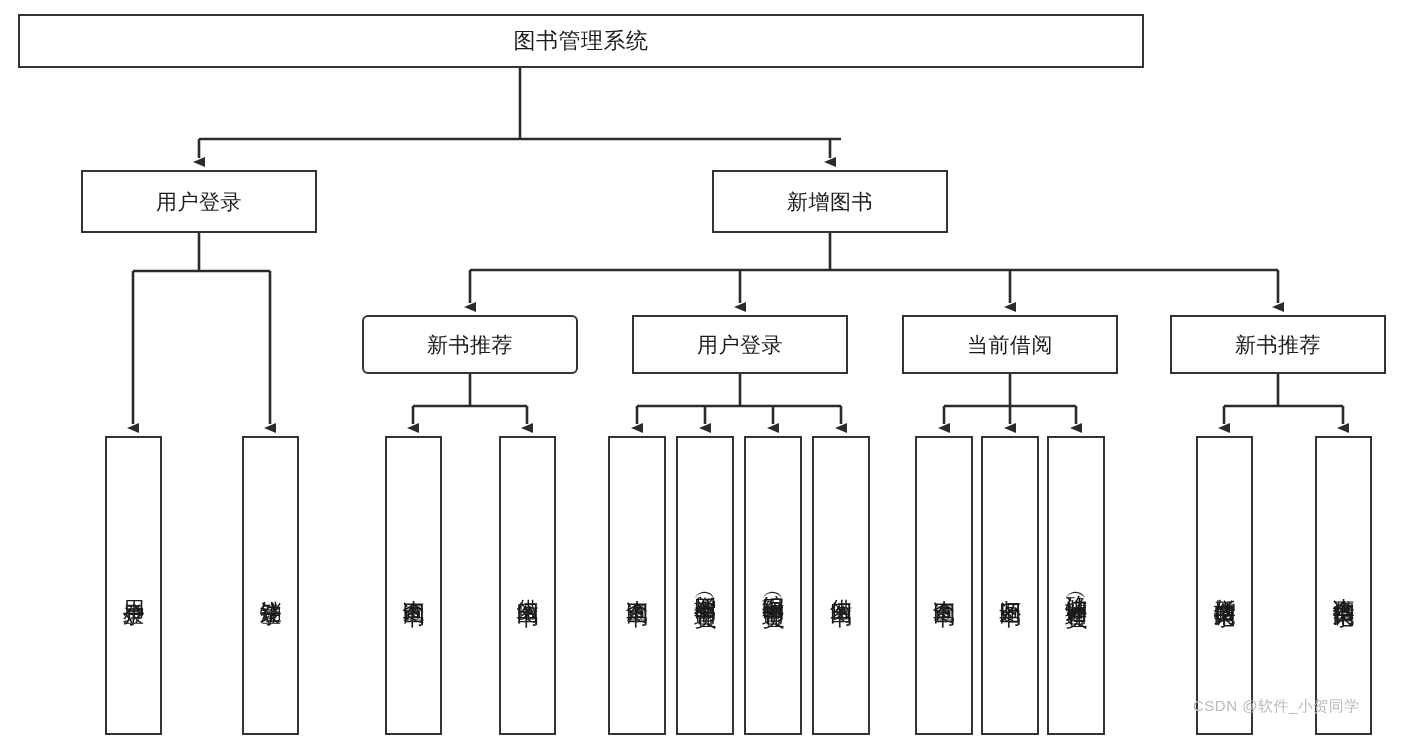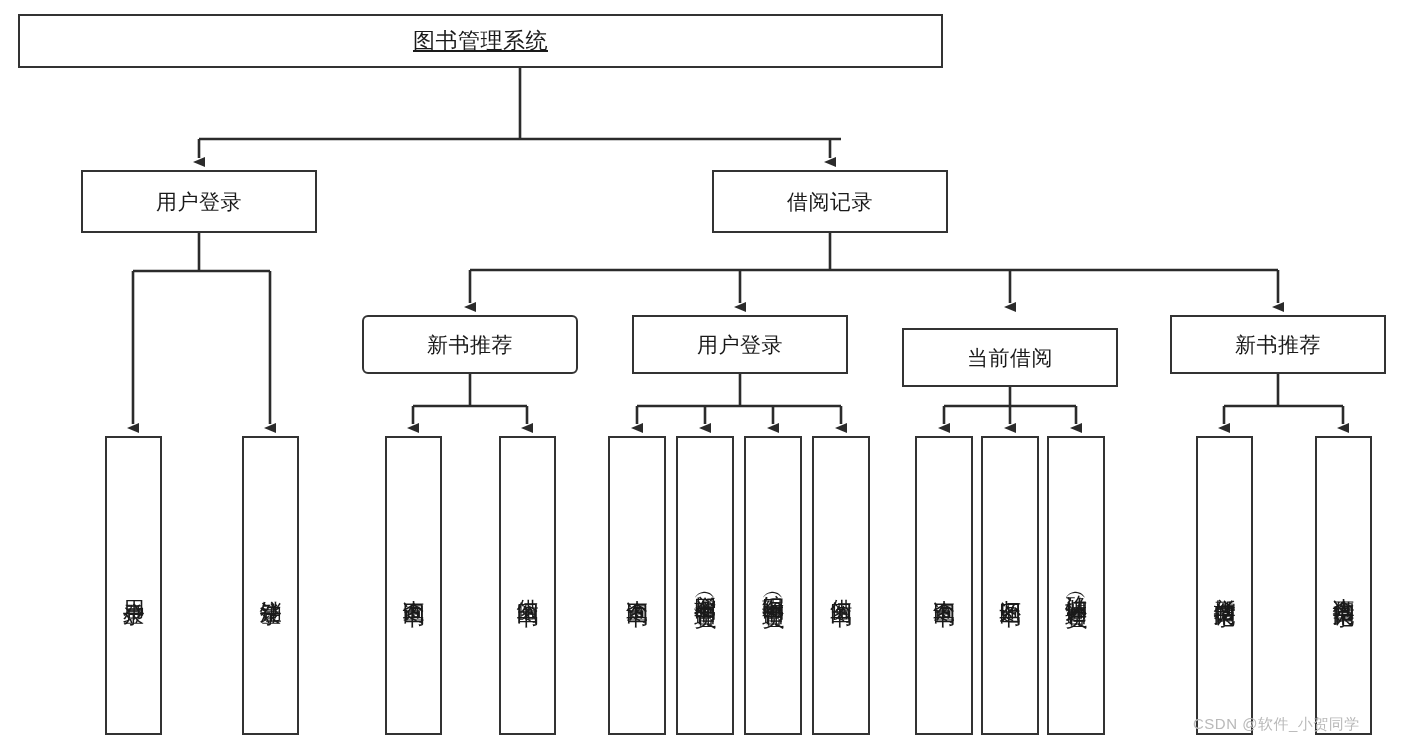--- a/index.html
+++ b/index.html
@@ -117,38 +117,38 @@
       <path d="M1010,406 L1010,424" marker-end="url(#arrow)"></path>
       <path d="M1076,406 L1076,424" marker-end="url(#arrow)"></path>
 
       <path d="M1278,374 L1278,406"></path>
       <path d="M1224,406 L1343,406"></path>
       <path d="M1224,406 L1224,424" marker-end="url(#arrow)"></path>
       <path d="M1343,406 L1343,424" marker-end="url(#arrow)"></path>
     </g>
   </svg>
 
-  <div class="node h root" style="left:18px; top:14px; width:925px; height:54px;text-decoration:underline;">
+  <div class="node h root" style="left:18px; top:14px; width:1126px; height:54px;">
     <span class="lbl">图书管理系统</span>
   </div>
 
   <div class="node h" style="left:81px; top:170px; width:236px; height:63px;">
     <span class="lbl">用户登录</span>
   </div>
   <div class="node h" style="left:712px; top:170px; width:236px; height:63px;">
-    <span class="lbl">借阅记录</span>
+    <span class="lbl">新增图书</span>
   </div>
 
   <div class="node h" style="left:362px; top:315px; width:216px; height:59px;border-radius:6px;">
     <span class="lbl">新书推荐</span>
   </div>
   <div class="node h" style="left:632px; top:315px; width:216px; height:59px;">
     <span class="lbl">用户登录</span>
   </div>
-  <div class="node h" style="left:902px; top:315px; width:216px; height:59px;margin-top:13px;">
+  <div class="node h" style="left:902px; top:315px; width:216px; height:59px;">
     <span class="lbl">当前借阅</span>
   </div>
   <div class="node h" style="left:1170px; top:315px; width:216px; height:59px;">
     <span class="lbl">新书推荐</span>
   </div>
 
   <div class="node v" style="left:105px; top:436px; width:57px; height:299px;">
     <span class="lbl">用户登录</span>
   </div>
   <div class="node v" style="left:242px; top:436px; width:57px; height:299px;">
@@ -185,15 +185,15 @@
     <span class="lbl">确认归还（管理员）</span>
   </div>
 
   <div class="node v" style="left:1196px; top:436px; width:57px; height:299px;">
     <span class="lbl">新增借阅记录</span>
   </div>
   <div class="node v" style="left:1315px; top:436px; width:57px; height:299px;">
     <span class="lbl">查询借阅记录</span>
   </div>
 
-  <div class="watermark" style="left:1193px; top:715px;">CSDN @软件_小贺同学</div>
+  <div class="watermark" style="left:1193px; top:697px;">CSDN @软件_小贺同学</div>
 
 </div>
 
 </body></html>

